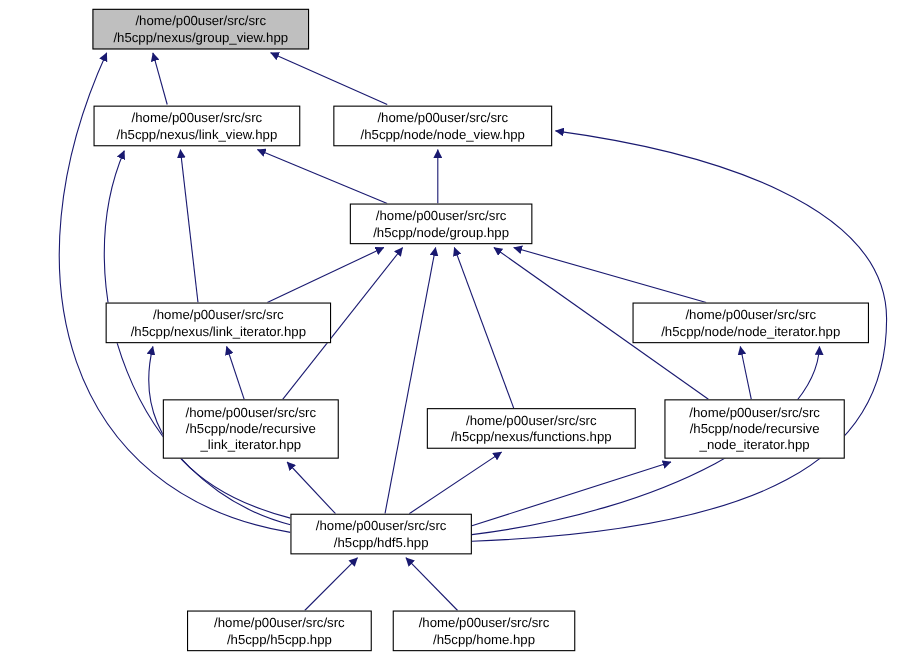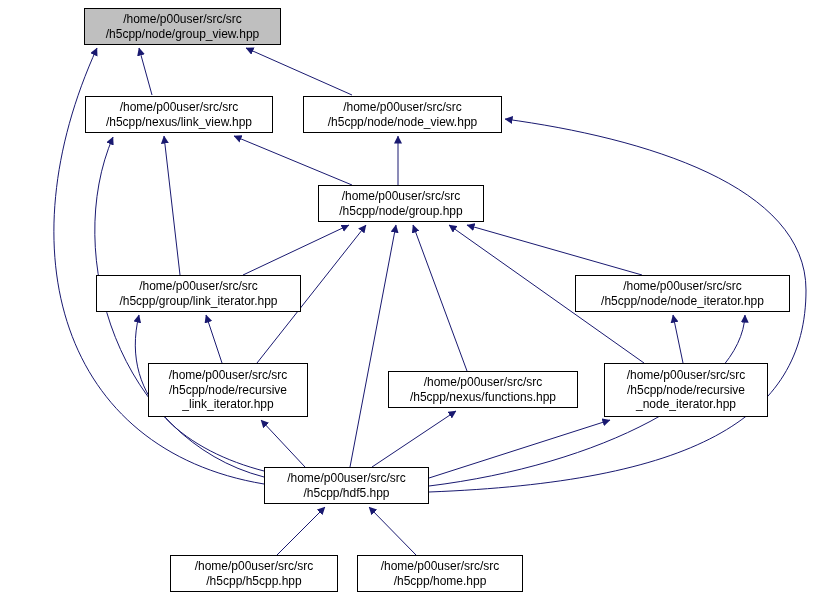--- a/index.html
+++ b/index.html
@@ -80,41 +80,41 @@
     <path class="edge" d="M372,467 L456,411" marker-end="url(#arrow)"></path>
     <path class="edge" d="M429,478 L610,420" marker-end="url(#arrow)"></path>
     <path class="edge" d="M429,486 C600,465 742,392 745,315" marker-end="url(#arrow)"></path>
     <path class="edge" d="M429,492 C690,482 806,420 806,290 C806,186 645,138 505,119" marker-end="url(#arrow)"></path>
     <path class="edge" d="M277,555 L325,507" marker-end="url(#arrow)"></path>
     <path class="edge" d="M416,555 L369,507" marker-end="url(#arrow)"></path>
   </svg>
 
   <div class="node highlight" style="left:84px; top:8px; width:197px; height:37px;">
     <span>/home/p00user/src/src</span>
-    <span>/h5cpp/node/group_view.hpp</span>
+    <span>/h5cpp/nexus/group_view.hpp</span>
   </div>
 
   <div class="node" style="left:85px; top:96px; width:188px; height:37px;">
     <span>/home/p00user/src/src</span>
     <span>/h5cpp/nexus/link_view.hpp</span>
   </div>
 
   <div class="node" style="left:303px; top:96px; width:199px; height:37px;">
     <span>/home/p00user/src/src</span>
     <span>/h5cpp/node/node_view.hpp</span>
   </div>
 
   <div class="node" style="left:318px; top:185px; width:166px; height:37px;">
     <span>/home/p00user/src/src</span>
     <span>/h5cpp/node/group.hpp</span>
   </div>
 
   <div class="node" style="left:96px; top:275px; width:205px; height:37px;">
     <span>/home/p00user/src/src</span>
-    <span>/h5cpp/group/link_iterator.hpp</span>
+    <span>/h5cpp/nexus/link_iterator.hpp</span>
   </div>
 
   <div class="node" style="left:575px; top:275px; width:215px; height:37px;">
     <span>/home/p00user/src/src</span>
     <span>/h5cpp/node/node_iterator.hpp</span>
   </div>
 
   <div class="node" style="left:148px; top:363px; width:160px; height:54px;">
     <span>/home/p00user/src/src</span>
     <span>/h5cpp/node/recursive</span>

